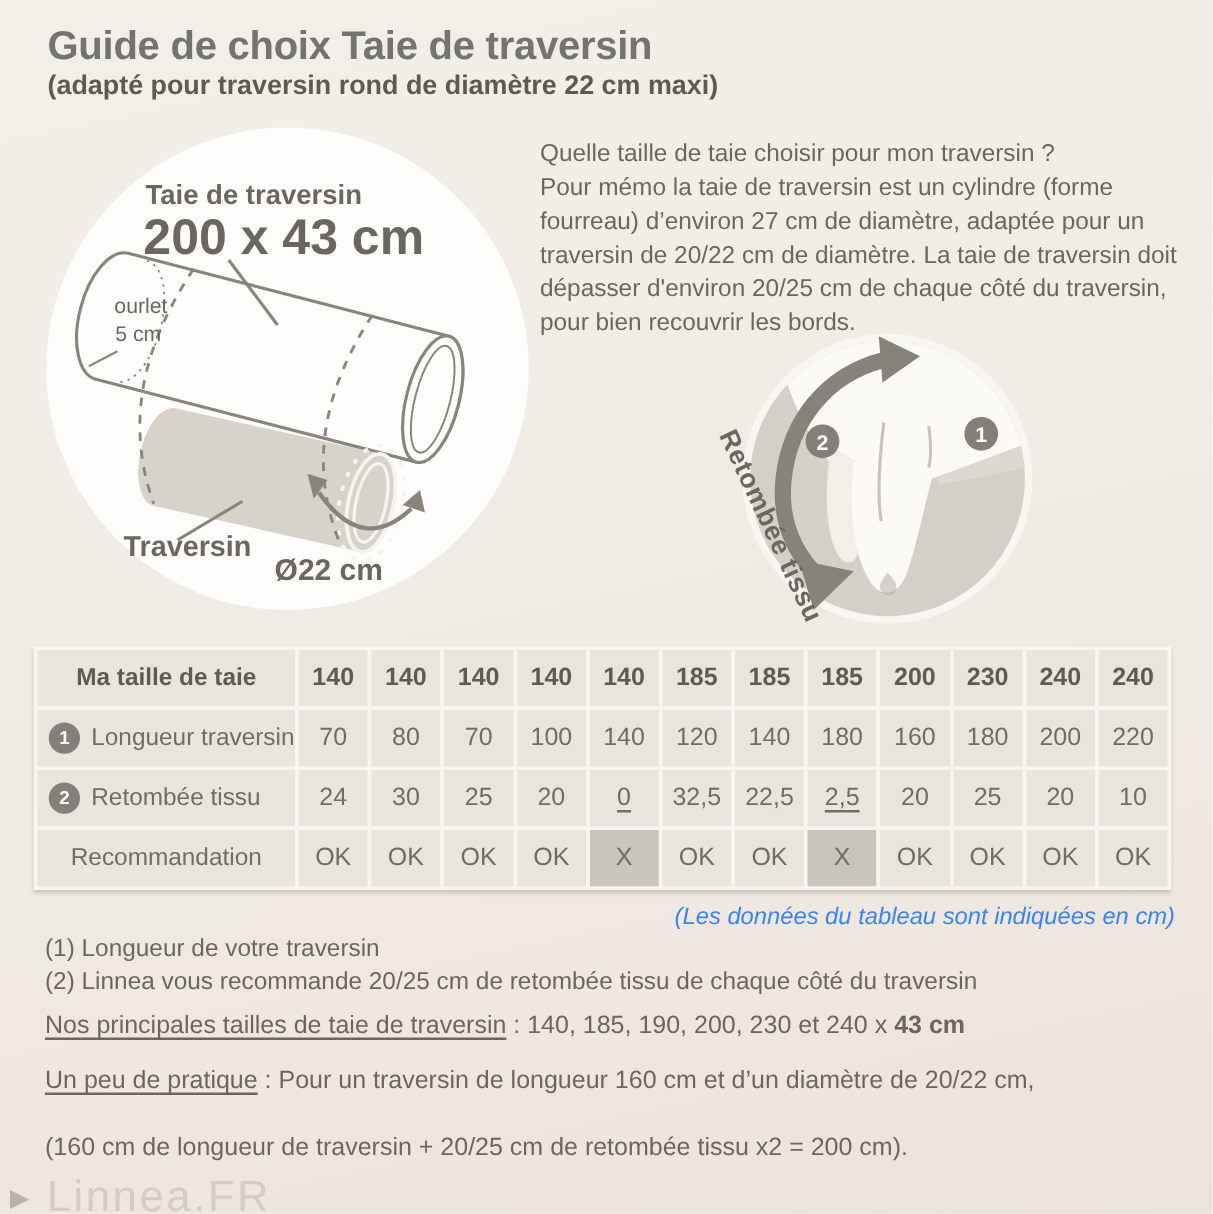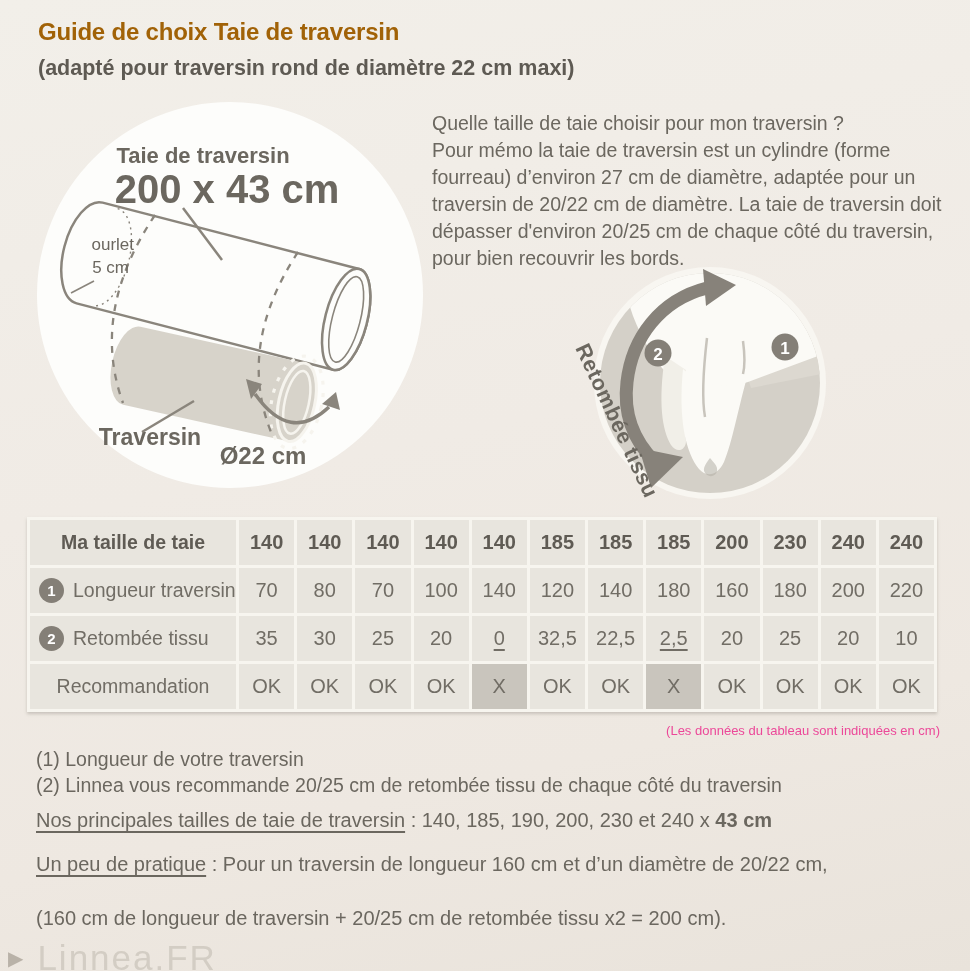--- a/index.html
+++ b/index.html
@@ -3,21 +3,21 @@
 <meta charset="utf-8">
 <style>
   * { margin:0; padding:0; box-sizing:border-box; }
   html,body { width:970px; height:971px; overflow:hidden; }
   body {
     position:relative;
     font-family:"Liberation Sans", sans-serif;
     background:linear-gradient(168deg,#f2efe9 0%,#f0ebe5 45%,#eee8e1 75%,#e9e3db 100%);
     color:#6d6962;
   }
-  .title    { position:absolute; left:38px; top:18px;  font-size:24px;   font-weight:bold; color:#a16207; letter-spacing:-0.2px; }
+  .title    { position:absolute; left:38px; top:18px;  font-size:32px;   font-weight:bold; color:#737373; letter-spacing:-0.2px; }
   .subtitle { position:absolute; left:38px; top:56px;  font-size:21.5px; font-weight:bold; color:#5e5a53; }
 
   .intro { position:absolute; left:432px; top:110px; width:542px; font-size:19.5px; line-height:27px; color:#6b675f; }
 
   svg text { font-family:"Liberation Sans", sans-serif; }
 
   .left-diagram  { position:absolute; left:30px;  top:98px;  width:400px; height:400px; }
   .right-diagram { position:absolute; left:555px; top:252px; width:295px; height:262px; }
 
   .table-wrap {
@@ -35,21 +35,21 @@
   .cell.x { background:#c9c5bd; }
   .cell.u { text-decoration:underline; text-underline-offset:4px; }
   .cell.lbl { font-size:19.5px; }
   .cell.withbadge { justify-content:flex-start; padding-left:9px; gap:9px; }
   .badge {
     width:25px; height:25px; border-radius:50%; flex:0 0 25px;
     background:#847f77; color:#fff; font-size:15px; font-weight:bold;
     display:flex; align-items:center; justify-content:center;
   }
 
-  .table-note { position:absolute; right:30px; top:723px; font-size:13px; color:#ec4899; }
+  .table-note { position:absolute; right:30px; top:723px; font-size:19px; font-style:italic; color:#3b82f6; }
   .footnotes  { position:absolute; left:36px; top:746px; font-size:19.5px; line-height:26px; color:#6b675f; }
 
   .sizes-line { position:absolute; left:36px; top:809px; font-size:20px; color:#6b675f; }
   .practice   { position:absolute; left:36px; top:851px; width:912px; font-size:20px; line-height:27px; color:#6b675f; }
   .u-text { text-decoration:underline; text-underline-offset:4px; }
   .b-text { font-weight:bold;text-align:right; }
 
   .watermark { position:absolute; left:8px; top:938px; font-size:35px; color:#d3cdc4; letter-spacing:2px; display:flex; align-items:center; gap:12px; }
   .watermark .tri { font-size:20px; color:#b9b2a8; }
 </style>
@@ -165,21 +165,21 @@
       <div class="cell">140</div>
       <div class="cell">180</div>
       <div class="cell">160</div>
       <div class="cell">180</div>
       <div class="cell">200</div>
       <div class="cell">220</div>
       <div class="cell lbl withbadge">
         <span class="badge">2</span>
         <span>Retombée tissu</span>
       </div>
-      <div class="cell">35</div>
+      <div class="cell">24</div>
       <div class="cell">30</div>
       <div class="cell">25</div>
       <div class="cell">20</div>
       <div class="cell u">0</div>
       <div class="cell">32,5</div>
       <div class="cell">22,5</div>
       <div class="cell u">2,5</div>
       <div class="cell">20</div>
       <div class="cell">25</div>
       <div class="cell">20</div>

